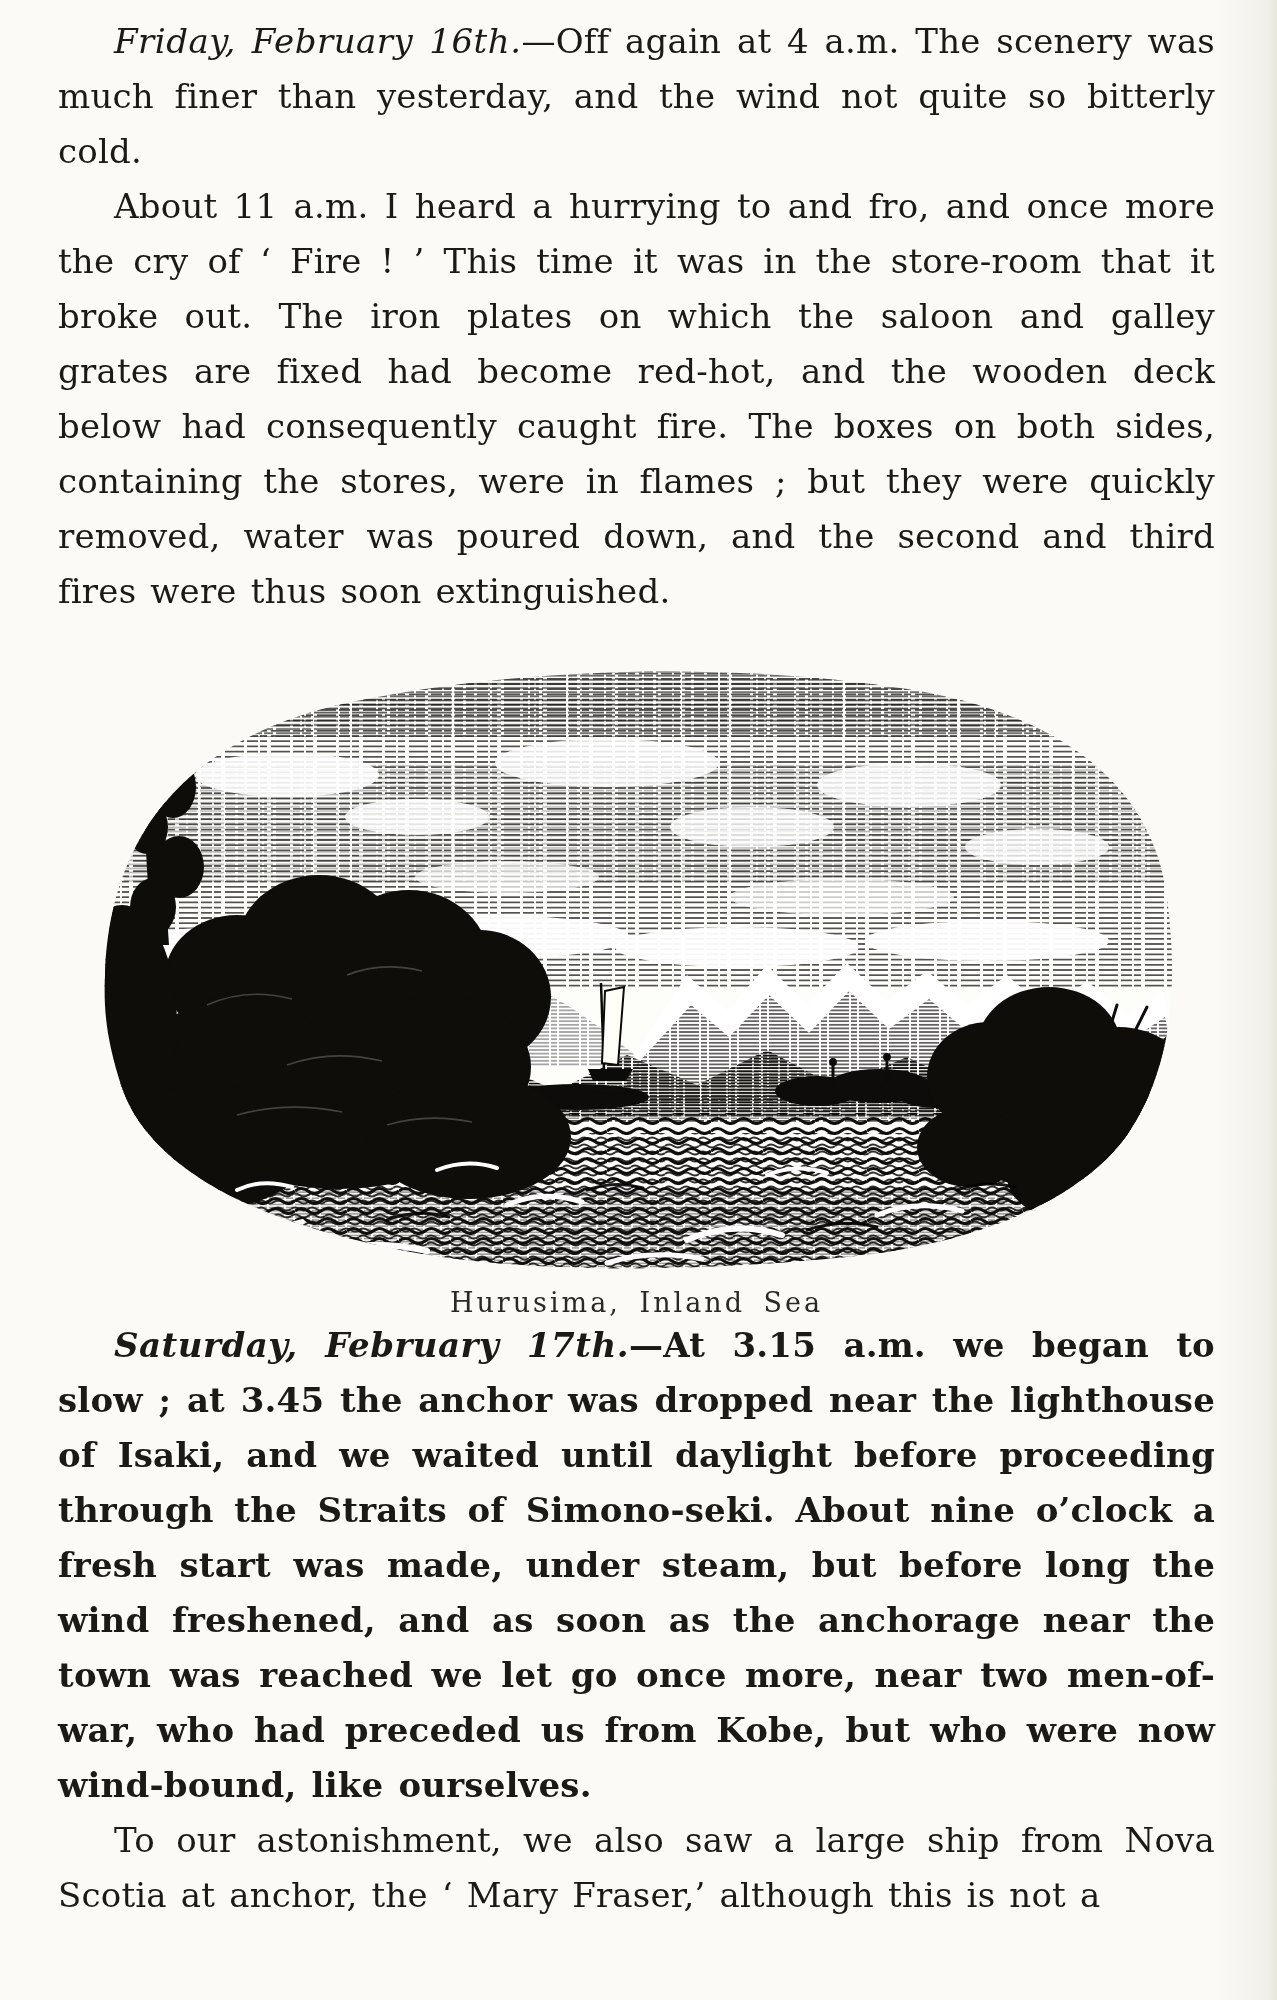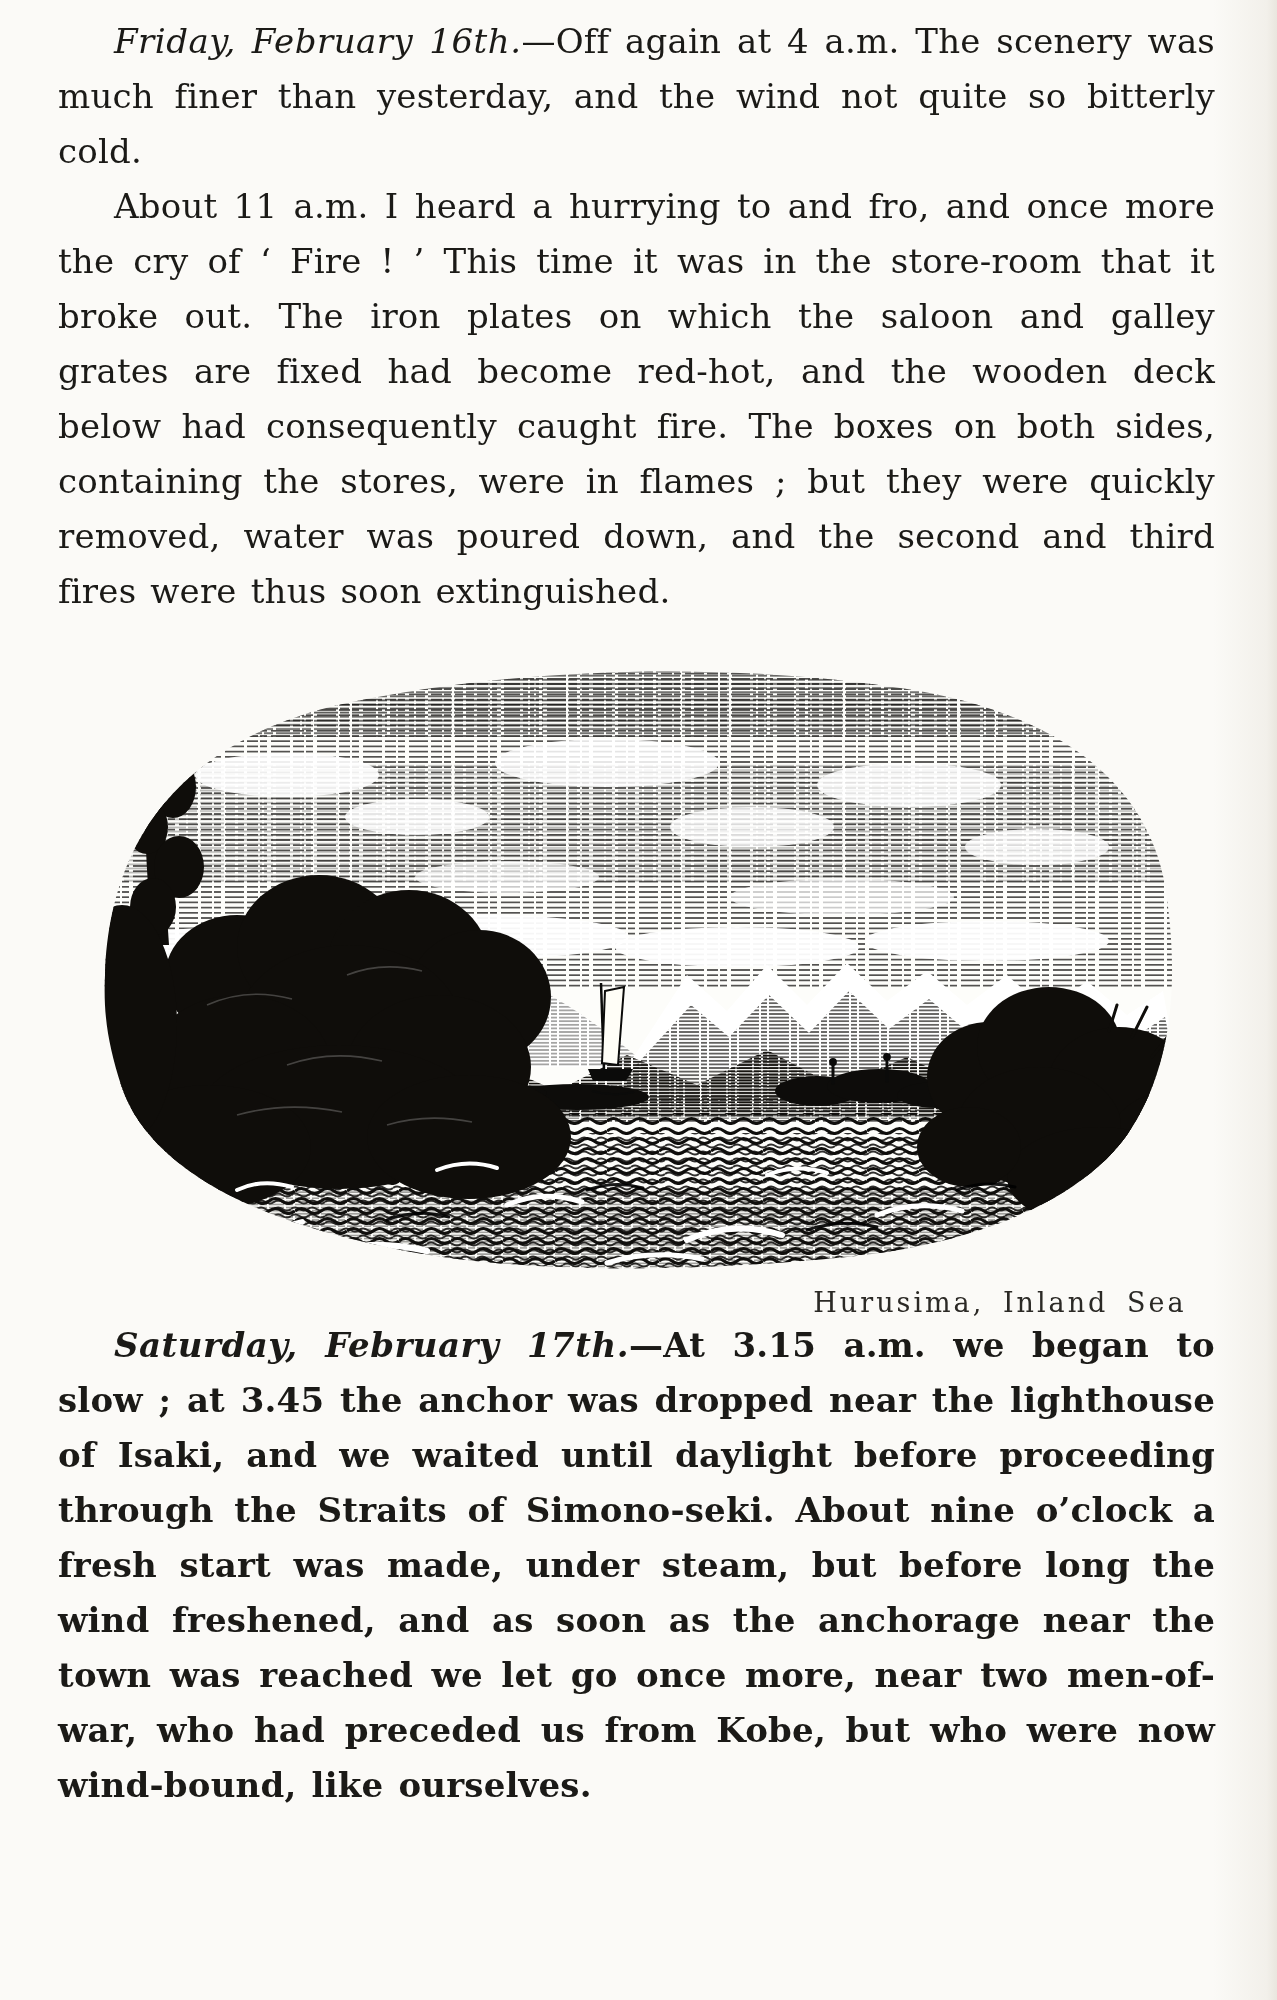--- a/index.html
+++ b/index.html
@@ -21,21 +21,21 @@
     line-height:55px;
     text-align:justify;
     text-indent:56px;
     word-spacing:3px;
     letter-spacing:0.2px;
   }
   p.bodytext .lead{font-style:italic;letter-spacing:0.5px;}
   figure.engraving{
     margin:26px auto 0 auto;
     width:1100px;
-    text-align:right;
+    text-align:center;
   }
   figure.engraving svg{display:block;margin:0 auto;}
   figcaption.caption{
     margin-top:12px;
     font-size:27px;
     letter-spacing:3px;
     word-spacing:7px;
     color:#2b2925;
     font-family:"DejaVu Serif","Liberation Serif",serif;
   }
@@ -201,15 +201,16 @@
             <path d="M998 594 q 9 -11 18 -3" fill="none" stroke="#22201d" stroke-width="2.2"></path>
             <text x="1026" y="596" font-size="17" font-style="italic" fill="#22201d">7</text>
           </g>
         </g>
       </svg>
       <figcaption class="caption">Hurusima, Inland Sea</figcaption>
     </figure>
 
     <p class="bodytext after-fig"><span class="lead">Saturday, February 17th.</span><span>—At 3.15 a.m. we began to slow ; at 3.45 the anchor was dropped near the lighthouse of Isaki, and we waited until daylight before proceeding through the Straits of Simono-seki.  About nine o’clock a fresh start was made, under steam, but before long the wind freshened, and as soon as the anchorage near the town was reached we let go once more, near two men-of-war, who had preceded us from Kobe, but who were now wind-bound, like ourselves.</span></p>
 
+    <p class="bodytext"><span class="lead"></span><span>To our astonishment, we also saw a large ship from Nova Scotia at anchor, the ‘ Mary Fraser,’ although this is not a</span></p>
 
   </div>
 </div>
 
 </body></html>

